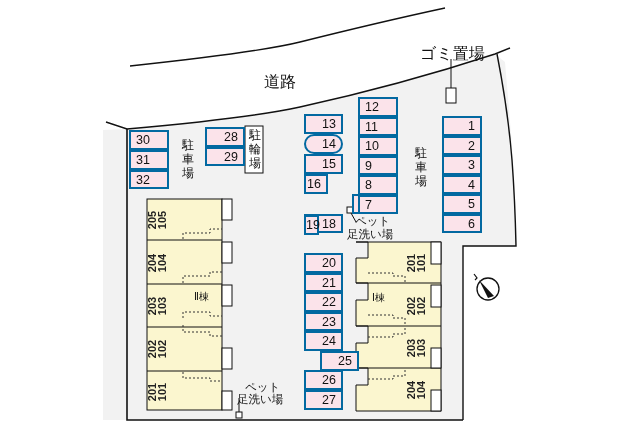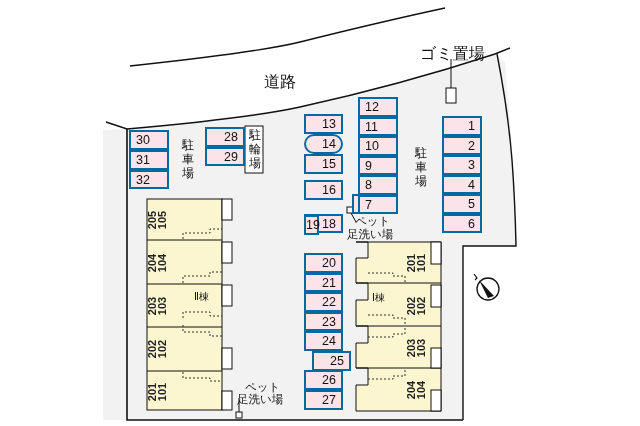--- a/index.html
+++ b/index.html
@@ -97,30 +97,30 @@
 <div class="slot l" style="left:129px; top:130px; width:40px; height:20px;">30</div>
 <div class="slot l" style="left:129px; top:150px; width:40px; height:20px;">31</div>
 <div class="slot l" style="left:129px; top:170px; width:40px; height:19px;">32</div>
 
 <div class="slot r" style="left:205px; top:127px; width:40px; height:20px;">28</div>
 <div class="slot r" style="left:205px; top:147px; width:40px; height:19px;">29</div>
 
 <div class="slot r" style="left:304px; top:114px; width:39px; height:20px;">13</div>
 <div class="slot r" style="left:304px; top:134px; width:39px; height:20px;border-radius:10px;">14</div>
 <div class="slot r" style="left:304px; top:154px; width:39px; height:20px;">15</div>
-<div class="slot r" style="left:304px; top:180px; width:39px; height:20px;">16</div>
+<div class="slot r" style="left:304px; top:174px; width:24px; height:20px;">16</div>
 <div class="slot r" style="left:304px; top:194px; width:39px; height:20px;margin-left:48px;">17</div>
 <div class="slot r" style="left:304px; top:214px; width:39px; height:19px;">18</div>
 <div class="slot r" style="left:304px; top:215px; width:15px; height:20px;">19</div>
 <div class="slot r" style="left:304px; top:253px; width:39px; height:20px;">20</div>
 <div class="slot r" style="left:304px; top:273px; width:39px; height:19px;">21</div>
 <div class="slot r" style="left:304px; top:292px; width:39px; height:20px;">22</div>
 <div class="slot r" style="left:304px; top:312px; width:39px; height:19px;">23</div>
 <div class="slot r" style="left:304px; top:331px; width:39px; height:20px;">24</div>
-<div class="slot r" style="left:312px; top:351px; width:39px; height:20px;">25</div>
+<div class="slot r" style="left:320px; top:351px; width:39px; height:20px;">25</div>
 <div class="slot r" style="left:304px; top:370px; width:39px; height:20px;">26</div>
 <div class="slot r" style="left:304px; top:390px; width:39px; height:20px;">27</div>
 
 <div class="slot l" style="left:358px; top:97px; width:40px; height:20px;">12</div>
 <div class="slot l" style="left:358px; top:117px; width:40px; height:19px;">11</div>
 <div class="slot l" style="left:358px; top:136px; width:40px; height:20px;">10</div>
 <div class="slot l" style="left:358px; top:156px; width:40px; height:19px;">9</div>
 <div class="slot l" style="left:358px; top:175px; width:40px; height:20px;">8</div>
 <div class="slot l" style="left:358px; top:195px; width:40px; height:19px;">7</div>
 

